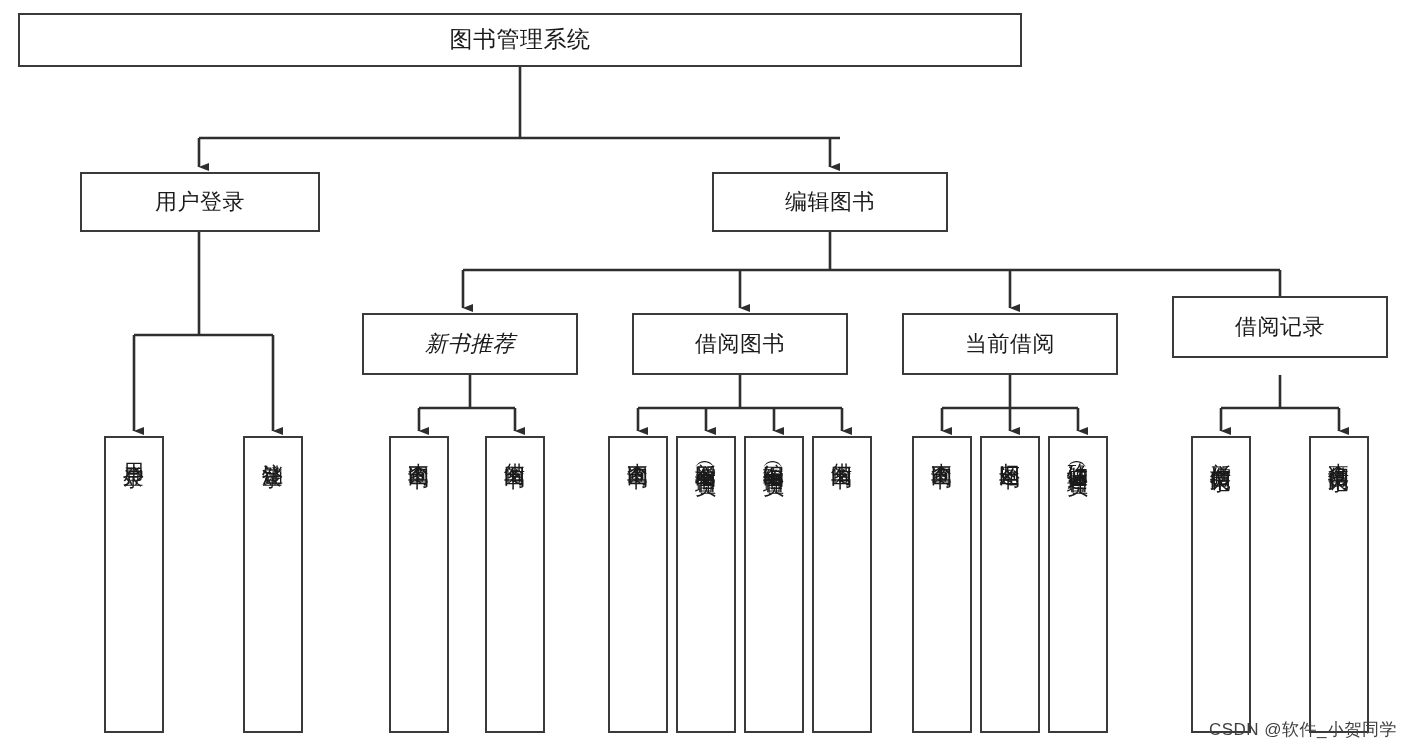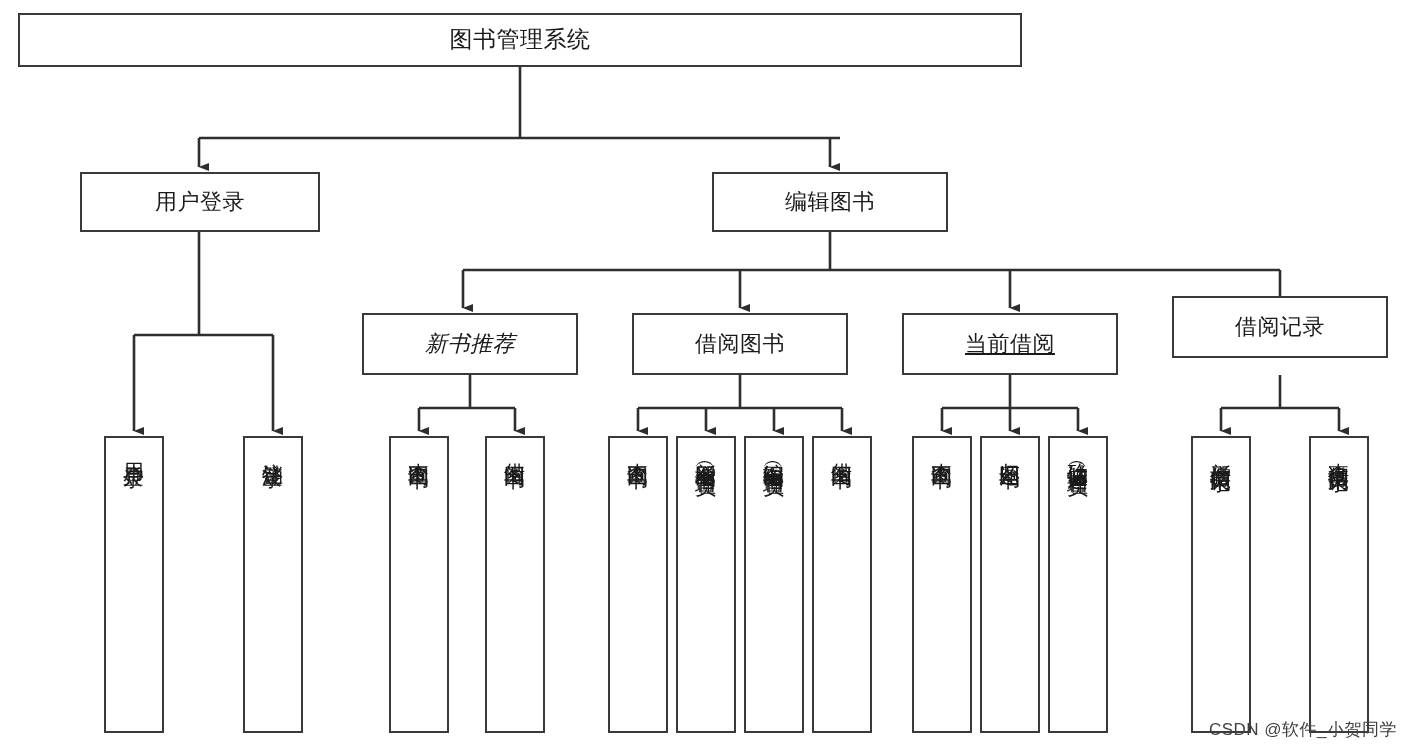--- a/index.html
+++ b/index.html
@@ -134,21 +134,21 @@
   <div class="node node-h" style="left:712px; top:172px; width:236px; height:60px;">
     <span>编辑图书</span>
   </div>
 
   <div class="node node-h" style="left:362px; top:313px; width:216px; height:62px;font-style:italic;">
     <span>新书推荐</span>
   </div>
   <div class="node node-h" style="left:632px; top:313px; width:216px; height:62px;">
     <span>借阅图书</span>
   </div>
-  <div class="node node-h" style="left:902px; top:313px; width:216px; height:62px;text-decoration:underline;">
+  <div class="node node-h" style="left:902px; top:313px; width:216px; height:62px;">
     <span>当前借阅</span>
   </div>
   <div class="node node-h" style="left:1172px; top:296px; width:216px; height:62px;">
     <span>借阅记录</span>
   </div>
 
   <div class="node node-leaf" style="left:104px; top:436px; width:60px; height:297px;">
     <span class="vtext">用户登录</span>
   </div>
   <div class="node node-leaf" style="left:243px; top:436px; width:60px; height:297px;">

